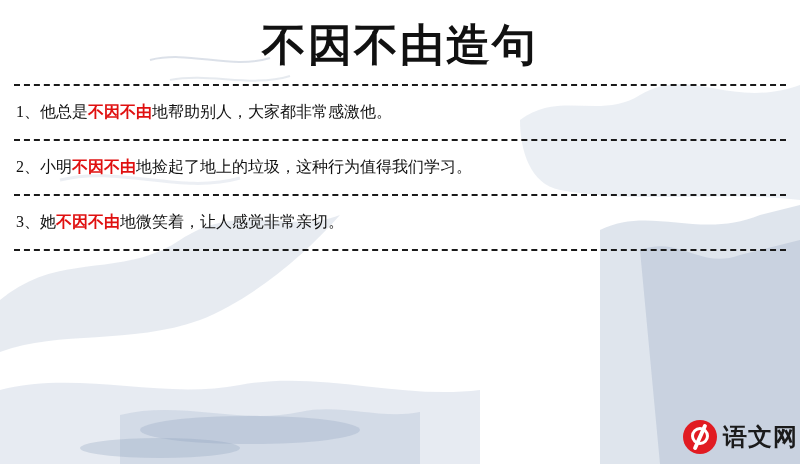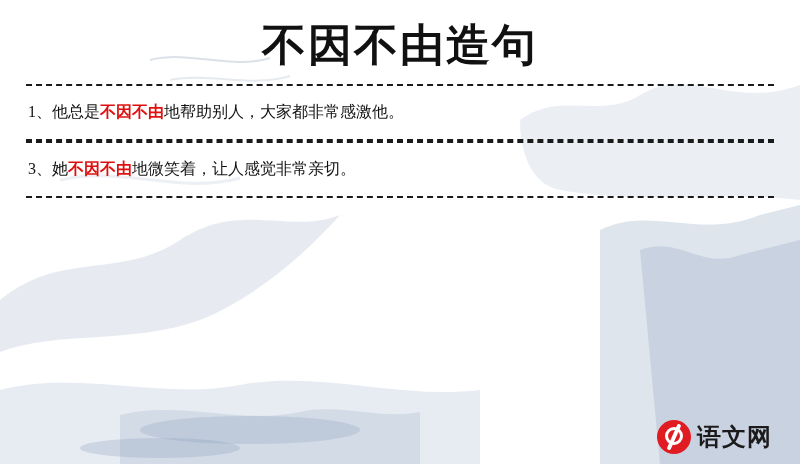--- a/index.html
+++ b/index.html
@@ -29,21 +29,21 @@
     height: 464px;
     pointer-events: none;
     z-index: 0;
   }
   .content {
     position: relative;
     z-index: 2;
     width: 800px;
     height: 381px;
     box-sizing: border-box;
-    padding: 0 26px;
+    padding: 0 14px;
   }
   .title {
     text-align: center;
     font-family: "Liberation Serif", "DejaVu Serif", serif;
     font-weight: bold;
     font-size: 44px;
     letter-spacing: 2px;
     color: #111111;
     padding-top: 22px;
     padding-bottom: 14px;
@@ -63,21 +63,21 @@
     padding: 14px 2px 14px 2px;
     letter-spacing: 0px;
     text-align: justify;
   }
   .item .hl {
     color: #e01010;
     font-weight: bold;
   }
   .logo {
     position: absolute;
-    right: 28px;
+    right: 2px;
     bottom: 10px;
     display: flex;
     align-items: center;
     gap: 6px;
     z-index: 3;
   }
   .logo-mark {
     width: 34px;
     height: 34px;
     border-radius: 50%;
@@ -146,20 +146,23 @@
     <div class="title">不因不由造句</div>
 
     <hr class="divider">
 
     <div class="item">
       <span>1、</span><span>他总是</span><span class="hl">不因不由</span><span>地帮助别人，大家都非常感激他。</span>
     </div>
 
     <hr class="divider">
 
+    <div class="item">
+      <span>2、</span><span>小明</span><span class="hl">不因不由</span><span>地捡起了地上的垃圾，这种行为值得我们学习。</span>
+    </div>
 
     <hr class="divider">
 
     <div class="item">
       <span>3、</span><span>她</span><span class="hl">不因不由</span><span>地微笑着，让人感觉非常亲切。</span>
     </div>
 
     <hr class="divider">
 
   </div>

